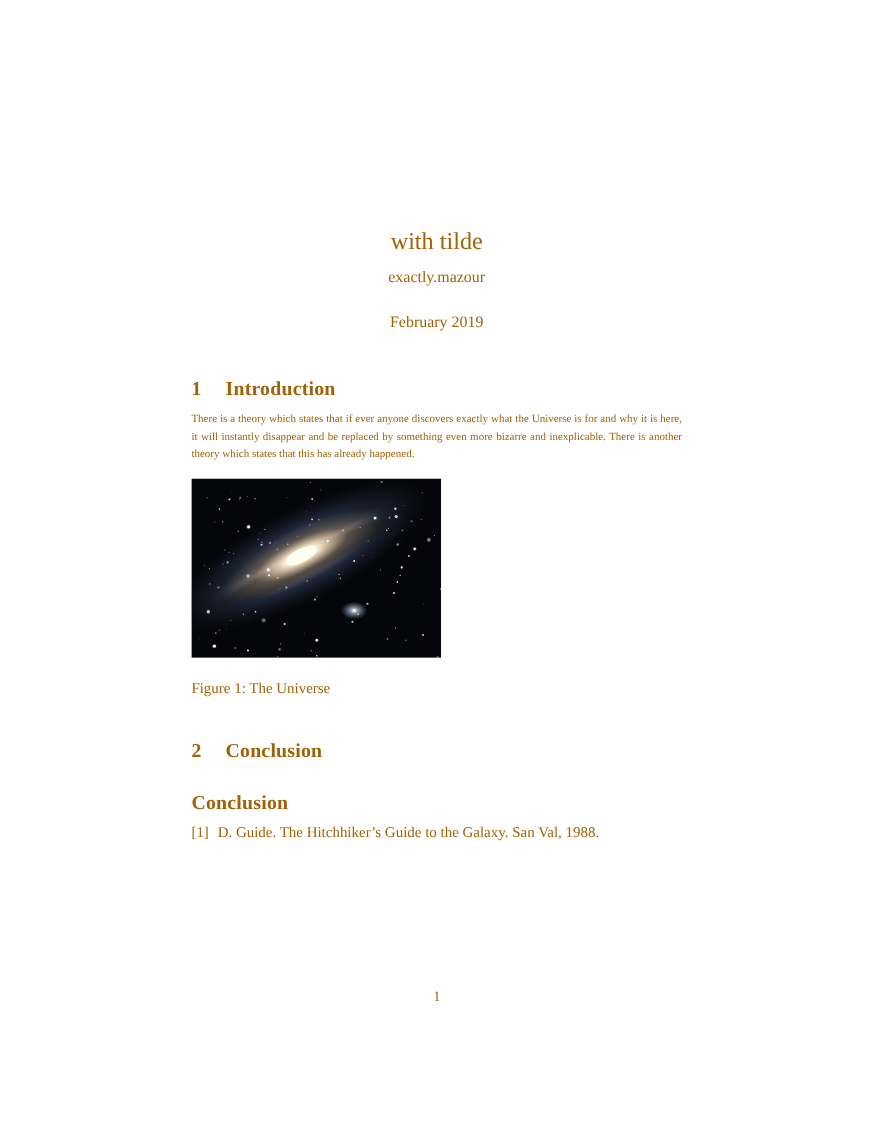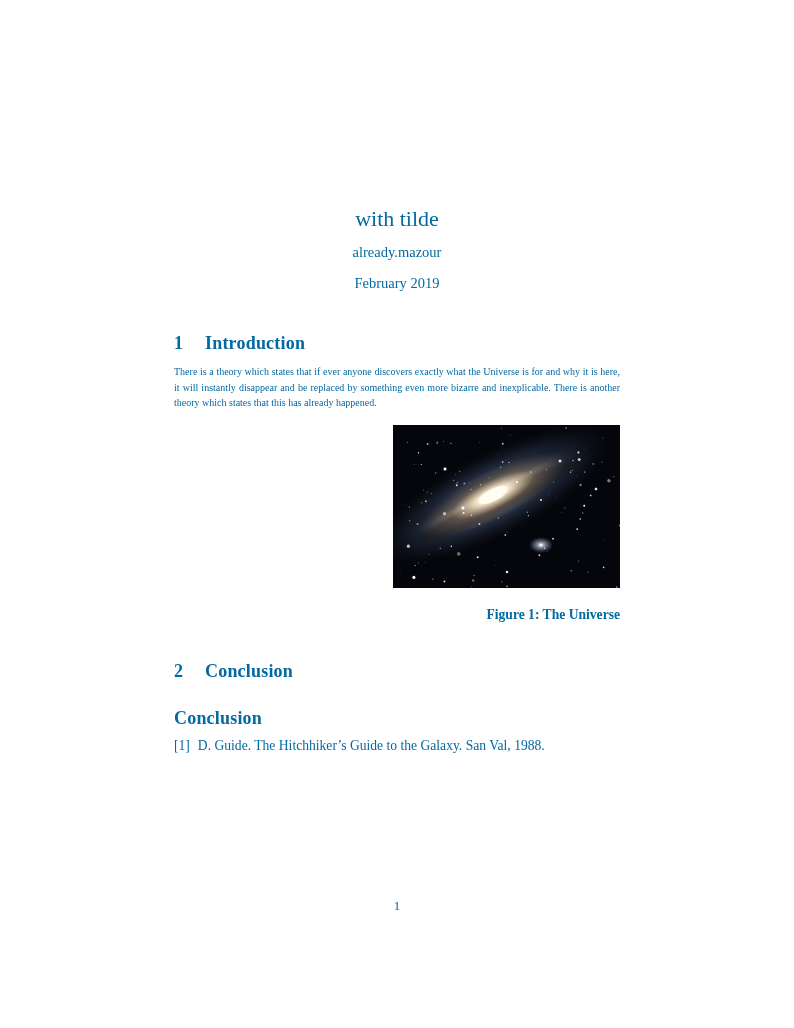--- a/index.html
+++ b/index.html
@@ -1,62 +1,62 @@
 <!DOCTYPE html>
 <html><head>
 <meta charset="utf-8">
 <style>
   * { box-sizing: border-box; }
   body { margin: 0; background: #ffffff; }
   .page {
     width: 794px; height: 1028px;
     position: relative;
     background: #ffffff;
-    color: #0369a1;
+    color: #a16207;
     font-family: "Liberation Serif", "DejaVu Serif", serif;
     overflow: hidden;
   }
   .content { width: 446px; margin: 0 auto; }
 
   .titleblock { padding-top: 206px; text-align: center; }
   .doc-title  { font-size: 22px; line-height: 1.15; }
   .doc-author { font-size: 14.5px; margin-top: 13px; }
-  .doc-date   { font-size: 14.5px; margin-top: 14px; }
+  .doc-date   { font-size: 14.5px; margin-top: 24px; }
 
   .sec { font-size: 18px; font-weight: bold; margin: 0; display: flex; letter-spacing: 0.2px; }
   .sec-num { flex: 0 0 31px; }
   .sec-intro { margin-top: 41px; }
   .sec-concl { margin-top: 38px; }
   .refs-head { margin-top: 26px; display: block; }
 
   .body-par { font-size: 10px; line-height: 15.6px; margin: 10px 0 0 0; }
   .justify  { text-align: justify; }
 
-  .fig { margin: 14px 0 0 0; text-align: right; font-weight: bold; }
+  .fig { margin: 14px 0 0 0; text-align: left; }
   .fig-img { display: inline-block; line-height: 0; }
   .fig-cap { font-size: 13.6px; margin-top: 15px; }
 
   .ref-entry { margin-top: 9px; font-size: 13.6px; line-height: 15.6px; display: flex; }
   .ref-label { flex: 0 0 auto; margin-right: 8px; }
   .italic { }
 
   .page-number {
     position: absolute; top: 898px; left: 0;
     width: 100%; text-align: center; font-size: 13px;
   }
 </style>
 </head>
 <body>
 
 <div class="page">
   <div class="content">
 
     <div class="titleblock">
       <div class="doc-title">with tilde</div>
-      <div class="doc-author">already.mazour</div>
+      <div class="doc-author">exactly.mazour</div>
       <div class="doc-date">February 2019</div>
     </div>
 
     <h2 class="sec sec-intro">
       <span class="sec-num">1</span>
       <span class="sec-title">Introduction</span>
     </h2>
 
     <p class="body-par justify">There is a theory which states that if ever anyone discovers exactly what the Universe is for and why it is here, it will instantly disappear and be replaced by something even more bizarre and inexplicable. There is another theory which states that this has already happened.</p>
 

